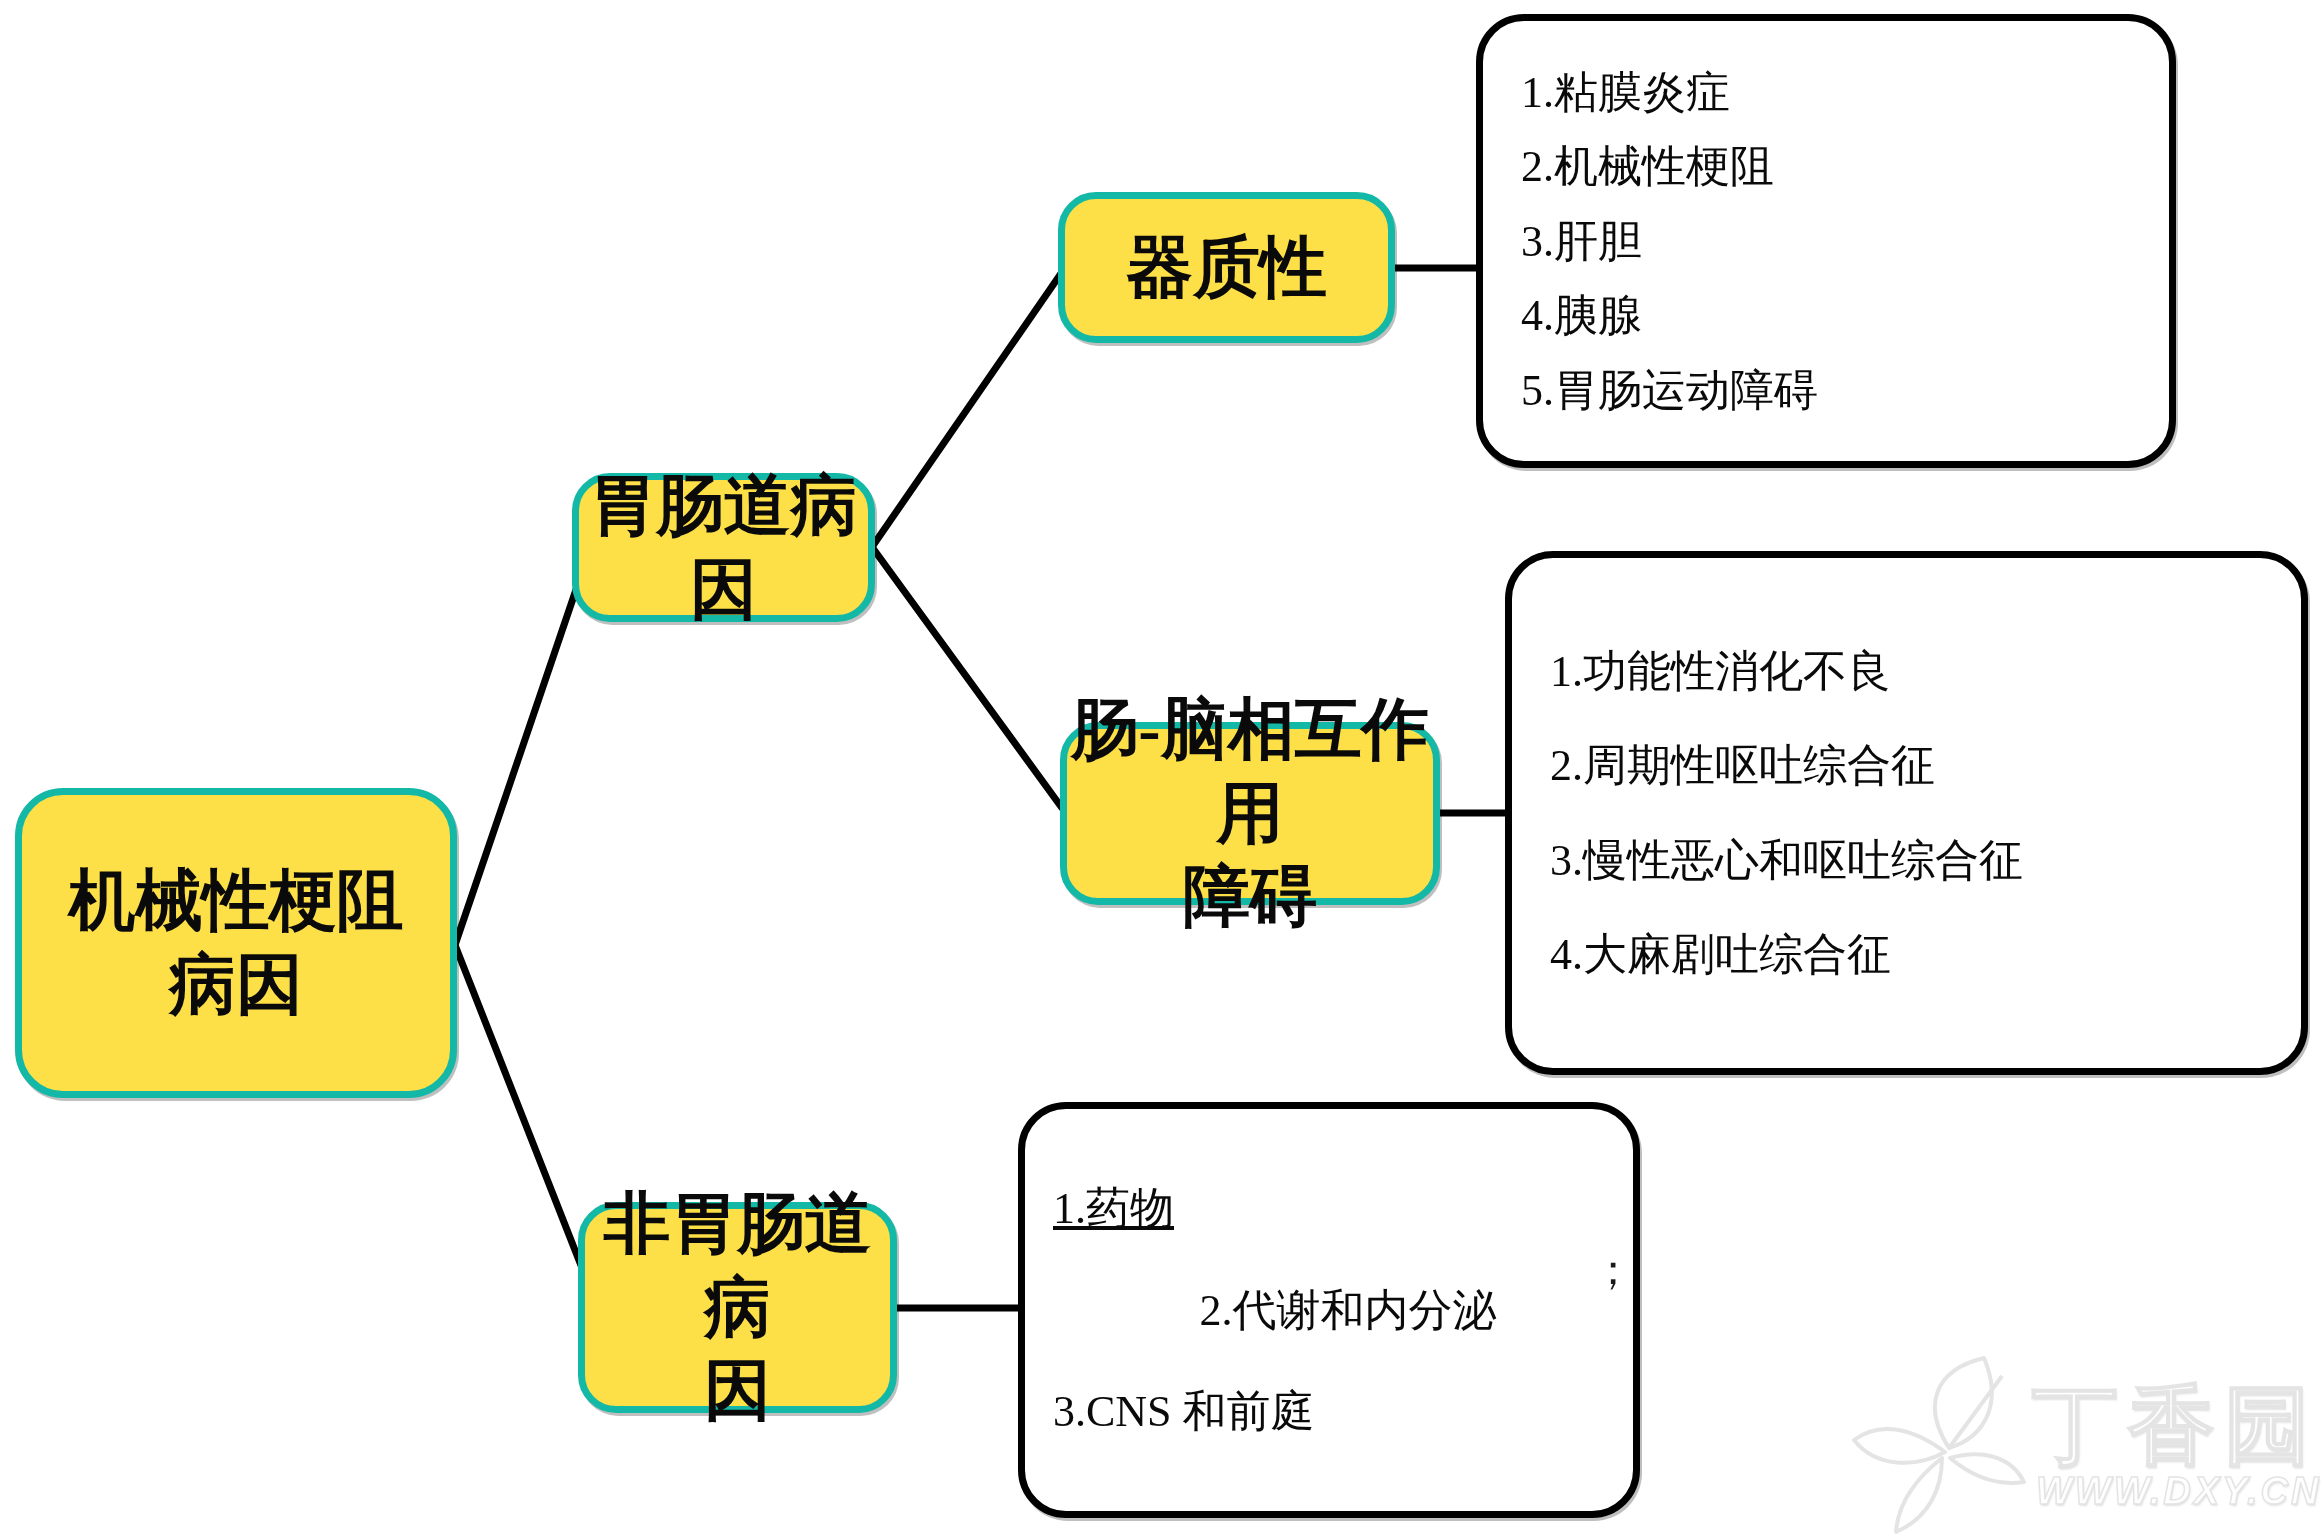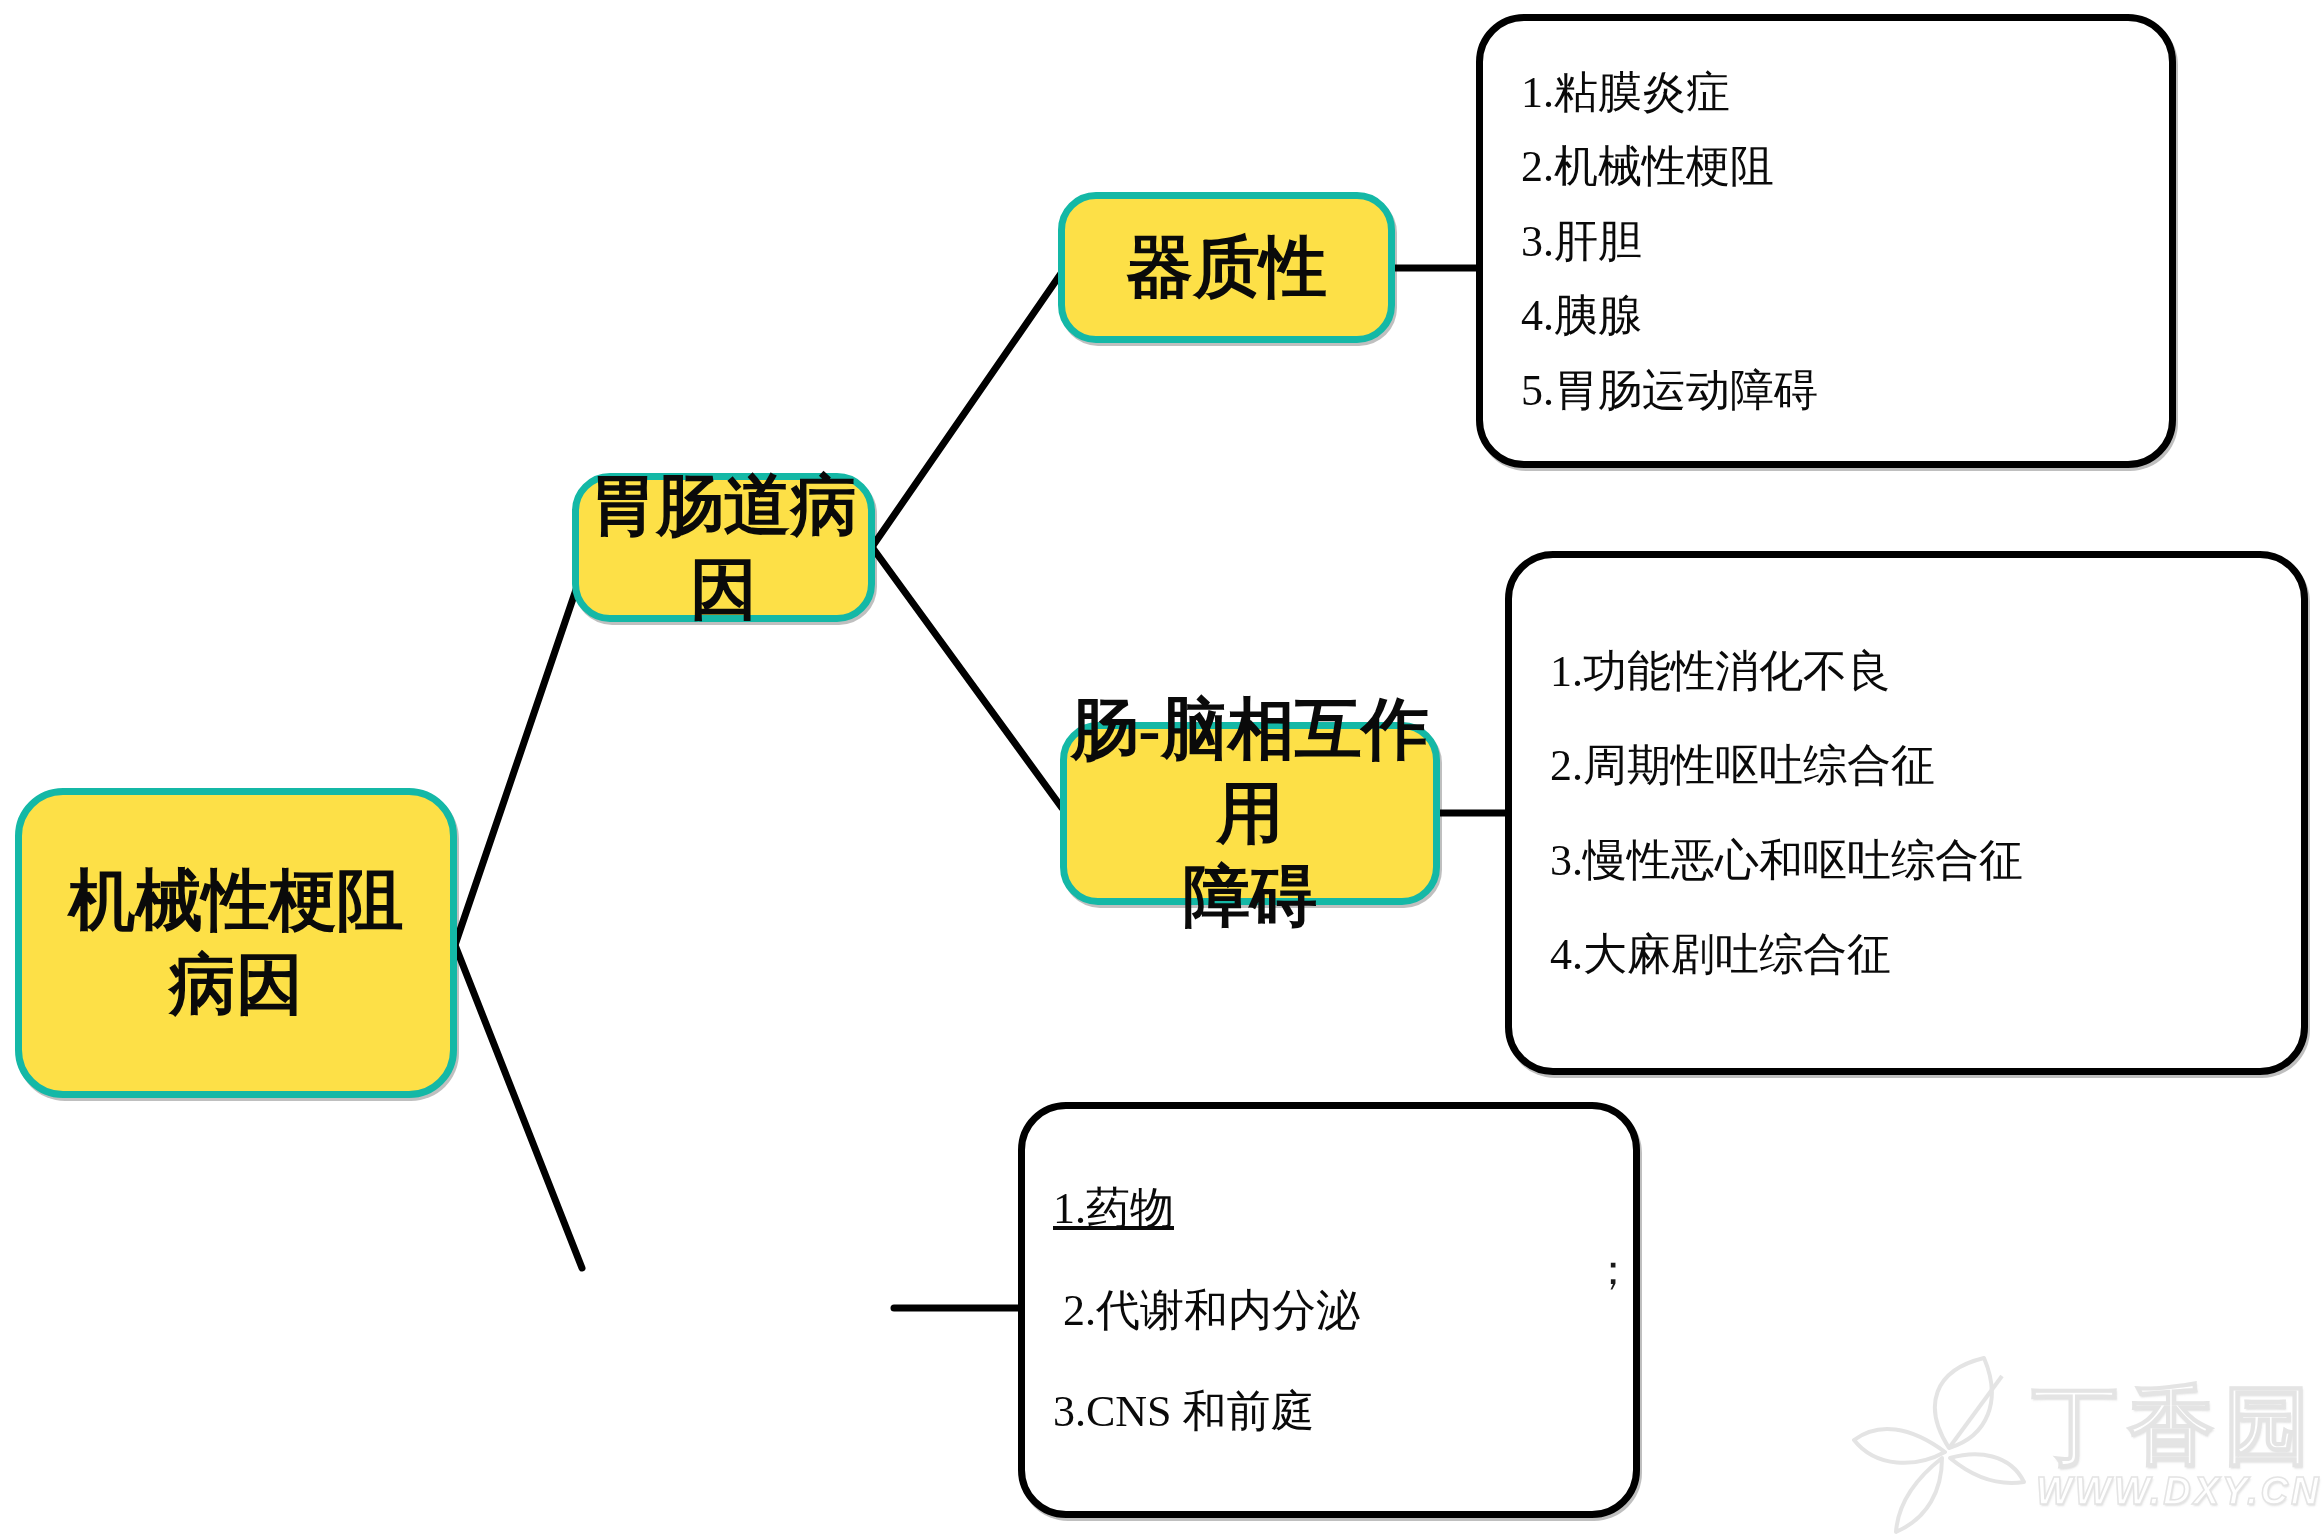--- a/index.html
+++ b/index.html
@@ -92,20 +92,24 @@
 
   <div class="node" style="left:15px; top:788px; width:442px; height:310px; border-radius:48px;">
     <span>机械性梗阻
 病因</span>
   </div>
 
   <div class="node" style="left:572px; top:473px; width:303px; height:149px;">
     <span>胃肠道病因</span>
   </div>
 
+  <div class="node" style="left:578px; top:1202px; width:319px; height:211px;">
+    <span>非胃肠道病
+因</span>
+  </div>
 
   <div class="node" style="left:1058px; top:192px; width:337px; height:151px;">
     <span>器质性</span>
   </div>
 
   <div class="node" style="left:1060px; top:722px; width:380px; height:183px;text-align:center;">
     <span>肠-脑相互作用
 障碍</span>
   </div>
 
@@ -119,21 +123,21 @@
 
   <div class="listbox" style="left:1505px; top:551px; width:803px; height:524px; padding:48px 0;">
     <div class="item">1.功能性消化不良</div>
     <div class="item">2.周期性呕吐综合征</div>
     <div class="item">3.慢性恶心和呕吐综合征</div>
     <div class="item">4.大麻剧吐综合征</div>
   </div>
 
   <div class="listbox" style="left:1018px; top:1102px; width:622px; height:416px; padding:28px 0; padding-left:0;">
     <div class="item" style="padding-left:28px;text-decoration:underline;">1.药物</div>
-    <div class="item" style="">2.代谢和内分泌</div>
+    <div class="item" style="text-align:center;">2.代谢和内分泌</div>
     <div class="item" style="padding-left:28px;">3.CNS 和前庭</div>
   </div>
 
   <div class="stray" style="left:1592px; top:1242px;">；</div>
 
   <svg style="position:absolute; left:1852px; top:1356px;" width="200" height="180" viewBox="0 0 200 180" xmlns="http://www.w3.org/2000/svg">
     <g fill="#ffffff" stroke="#e4e4e4" stroke-width="4" stroke-linejoin="round">
       <path d="M97 92 C 70 50, 82 14, 132 2 C 150 44, 136 80, 97 92 Z"></path>
       <path d="M93 96 C 58 70, 26 66, 2 84 C 24 112, 64 112, 93 96 Z"></path>
       <path d="M90 102 C 62 124, 46 148, 44 176 C 76 162, 90 134, 90 102 Z"></path>

